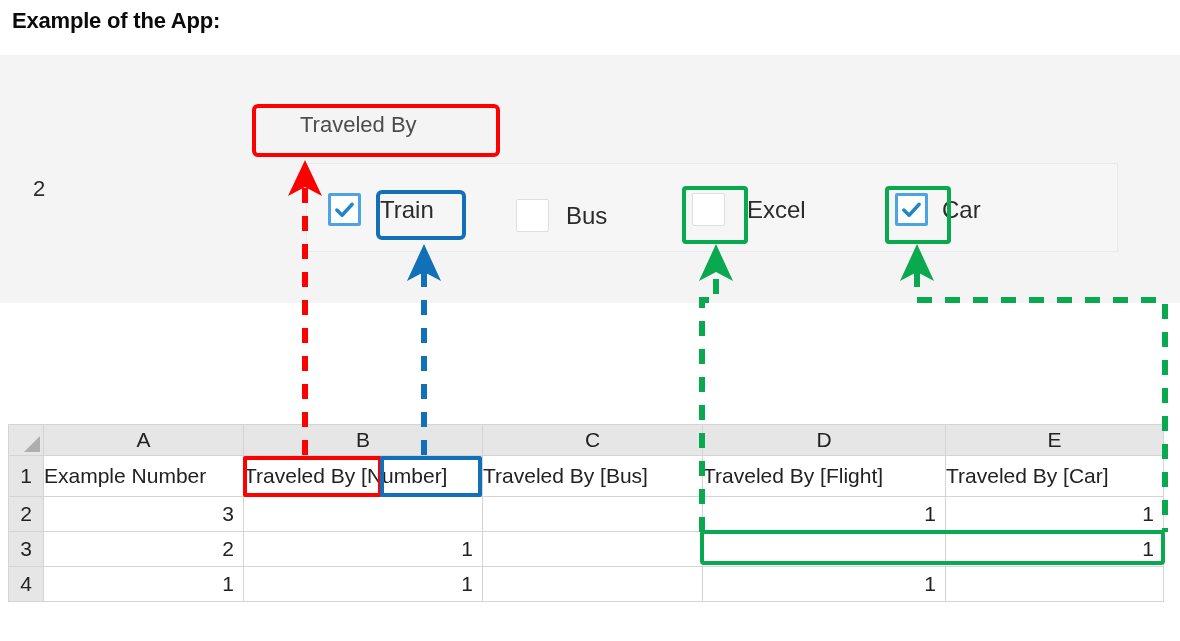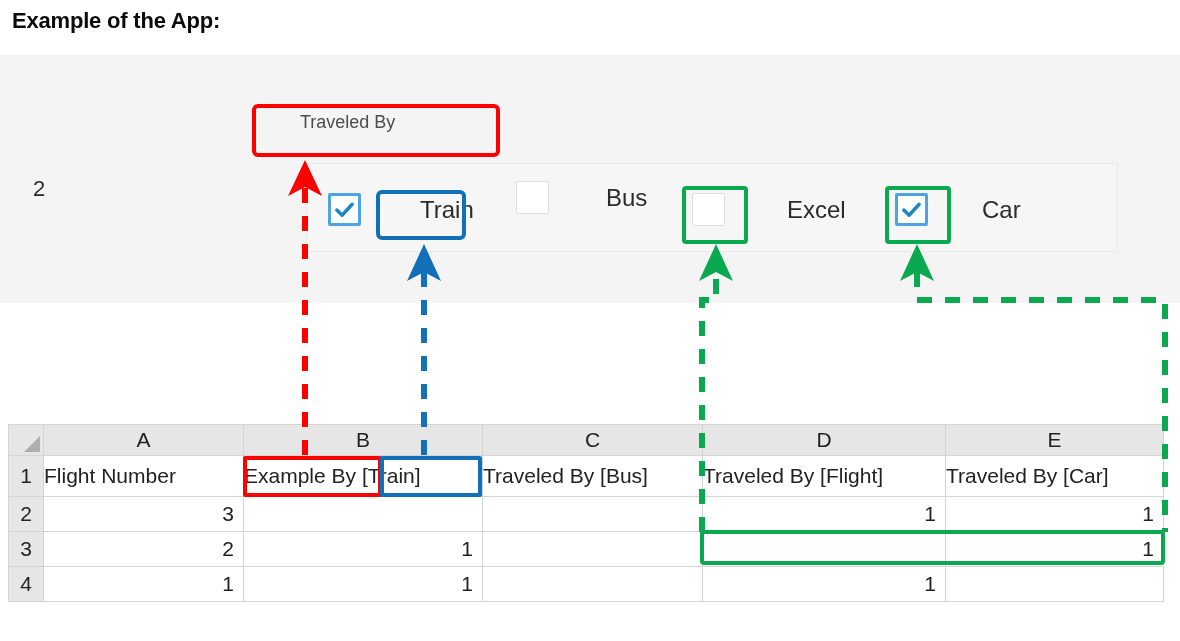--- a/index.html
+++ b/index.html
@@ -36,21 +36,21 @@
     font-size:22px;color:#4c4c4c;letter-spacing:0.2px;
   }
   .req-star{color:#e8614d;font-size:17px;vertical-align:super;margin-left:5px;}
   .record-value{
     position:absolute;left:33px;top:176px;
     font-size:22px;color:#2b2b2b;
   }
 
   .field-label{
     position:absolute;left:300px;top:112px;
-    font-size:18px;color:#4c4c4c;
+    font-size:22px;color:#4c4c4c;
   }
 
   
   .field-box{
     position:absolute;left:306px;top:163px;width:812px;height:89px;
     background:#f6f6f6;border:1px solid #e8eae9;box-sizing:border-box;
   }
 
   
   .opt{position:absolute;display:flex;align-items:center;}
@@ -62,21 +62,21 @@
     display:flex;align-items:center;justify-content:center;
     flex:0 0 auto;
   }
   .cb.checked{
     border:3px solid #4da3e3;
     background:#ffffff;
   }
   .cb .tick{display:none;}
   .cb.checked .tick{display:block;}
   .opt-label{
-    font-size:24px;color:#2b2b2b;margin-left:17px;white-space:nowrap;padding-left:40px;
+    font-size:24px;color:#2b2b2b;margin-left:17px;white-space:nowrap;
   }
   #opt-train{left:328px;top:193px;}
   #opt-bus{left:516px;top:193px;}
   #opt-flight{left:692px;top:193px;}
   #opt-car{left:895px;top:193px;}
   
   #opt-train .opt-label{margin-left:19px;}
   #opt-car .opt-label{margin-left:14px;}
   #opt-flight .opt-label{margin-left:22px;}
 
@@ -151,21 +151,21 @@
 
     <div class="opt" id="opt-train" style="top:138px;">
       <span class="cb checked">
         <svg class="tick" width="23" height="23" viewBox="0 0 24 24" aria-hidden="true">
           <path d="M4 12.5 L9.5 18 L20 6.5" fill="none" stroke="#1f86c8" stroke-width="3.6" stroke-linecap="round" stroke-linejoin="round"></path>
         </svg>
       </span>
       <span class="opt-label">Train</span>
     </div>
 
-    <div class="opt" id="opt-bus" style="top:126px;">
+    <div class="opt" id="opt-bus" style="top:144px;">
       <span class="cb">
         
       </span>
       <span class="opt-label">Bus</span>
     </div>
 
     <div class="opt" id="opt-flight" style="top:138px;">
       <span class="cb">
         
       </span>
@@ -199,22 +199,22 @@
               <span class="tri"></span>
             </td>
         <td class="colhdr">A</td>
         <td class="colhdr">B</td>
         <td class="colhdr">C</td>
         <td class="colhdr">D</td>
         <td class="colhdr">E</td>
       </tr>
       <tr class="r1">
         <td class="rowhdr">1</td>
-        <td class="cell txt">Flight Number</td>
-        <td class="cell txt">Example By [Train]</td>
+        <td class="cell txt">Example Number</td>
+        <td class="cell txt">Traveled By [Number]</td>
         <td class="cell txt">Traveled By [Bus]</td>
         <td class="cell txt">Traveled By [Flight]</td>
         <td class="cell txt">Traveled By [Car]</td>
       </tr>
       <tr class="rd">
         <td class="rowhdr">2</td>
         <td class="cell num">3</td>
         <td class="cell num"></td>
         <td class="cell num"></td>
         <td class="cell num">1</td>

